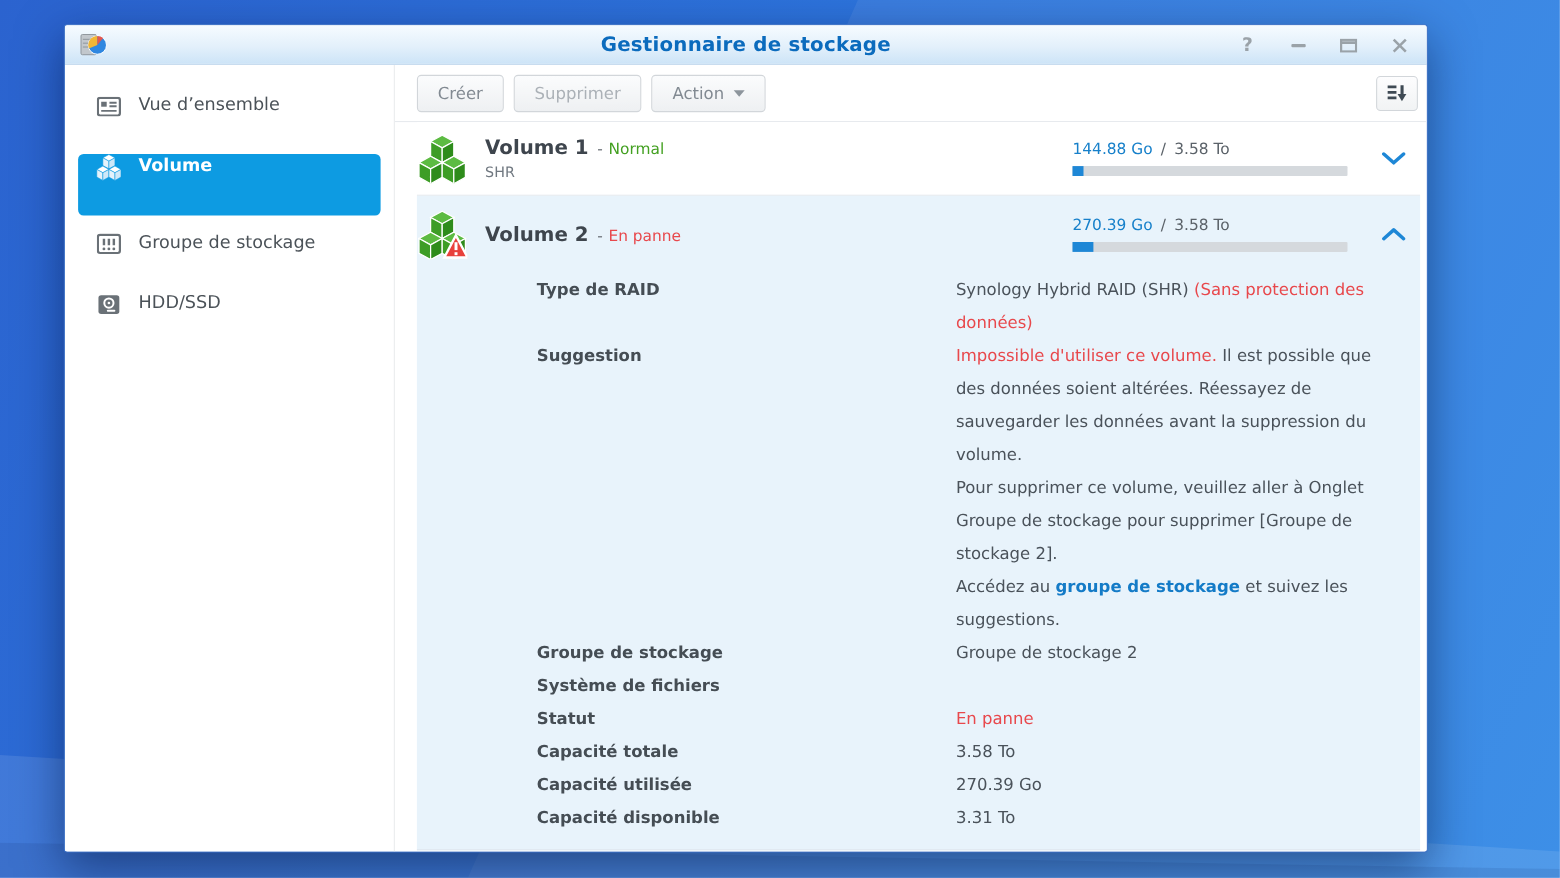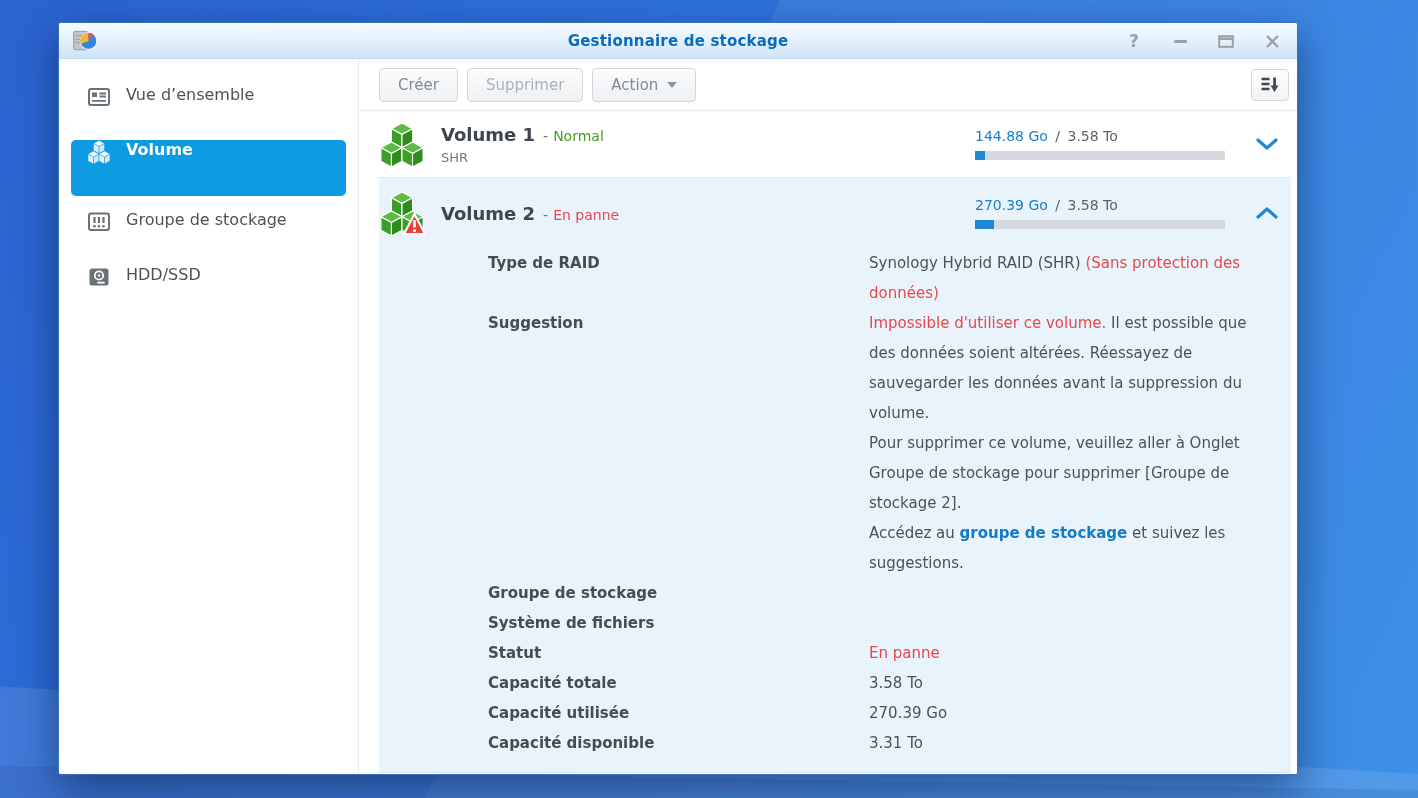--- a/index.html
+++ b/index.html
@@ -22,21 +22,21 @@
   
   .window { position:absolute; left:58px; top:22px; width:1240px; height:753px;
     background:#fff; border:1px solid #3a6fc4; border-radius:3px;
     box-shadow:0 14px 42px rgba(0,18,60,.5); overflow:hidden;
     display:flex; flex-direction:column; }
 
   .titlebar { height:36px; flex:0 0 36px; position:relative;
     background:linear-gradient(#f6fbff 0%,#e3f0fb 55%,#cde4f7 100%);
     border-bottom:1px solid #c3d9ee; display:flex; align-items:center; }
   .app-logo { position:absolute; left:12px; top:4px; width:28px; height:28px; }
-  .win-title { width:100%; text-align:center; font-size:15px; font-weight:bold;
+  .win-title { width:100%; text-align:center; font-size:18px; font-weight:bold;
     color:#0b6bbd; letter-spacing:.2px; }
   .win-controls { position:absolute; right:14px; top:0; height:36px;
     display:flex; align-items:center; gap:24px; }
   .win-btn { width:22px; height:22px; display:flex; align-items:center;
     justify-content:center; cursor:pointer; color:#9aa2a8;
     font-size:17px; font-weight:bold; }
   .min-bar { width:13px; height:3px; background:#9aa2a8; border-radius:1px; }
 
   .window-body { flex:1; display:flex; min-height:0; }
 
@@ -330,20 +330,23 @@
               <div class="detail-row">
                 <div class="detail-label">Suggestion</div>
                 <div class="detail-value">
                   <p class="detail-par"><span class="seg seg-danger">Impossible d'utiliser ce volume.</span><span class="seg seg-normal"> Il est possible que des données soient altérées. Réessayez de sauvegarder les données avant la suppression du volume.</span></p>
                   <p class="detail-par"><span class="seg seg-normal">Pour supprimer ce volume, veuillez aller à Onglet Groupe de stockage pour supprimer [Groupe de stockage 2].</span></p>
                   <p class="detail-par"><span class="seg seg-normal">Accédez au </span><span class="seg seg-link">groupe de stockage</span><span class="seg seg-normal"> et suivez les suggestions.</span></p>
                 </div>
               </div>
               <div class="detail-row">
                 <div class="detail-label">Groupe de stockage</div>
+                <div class="detail-value">
+                  <p class="detail-par"><span class="seg seg-normal">Groupe de stockage 2</span></p>
+                </div>
               </div>
               <div class="detail-row">
                 <div class="detail-label">Système de fichiers</div>
               </div>
               <div class="detail-row">
                 <div class="detail-label">Statut</div>
                 <div class="detail-value">
                   <p class="detail-par"><span class="seg seg-danger">En panne</span></p>
                 </div>
               </div>

